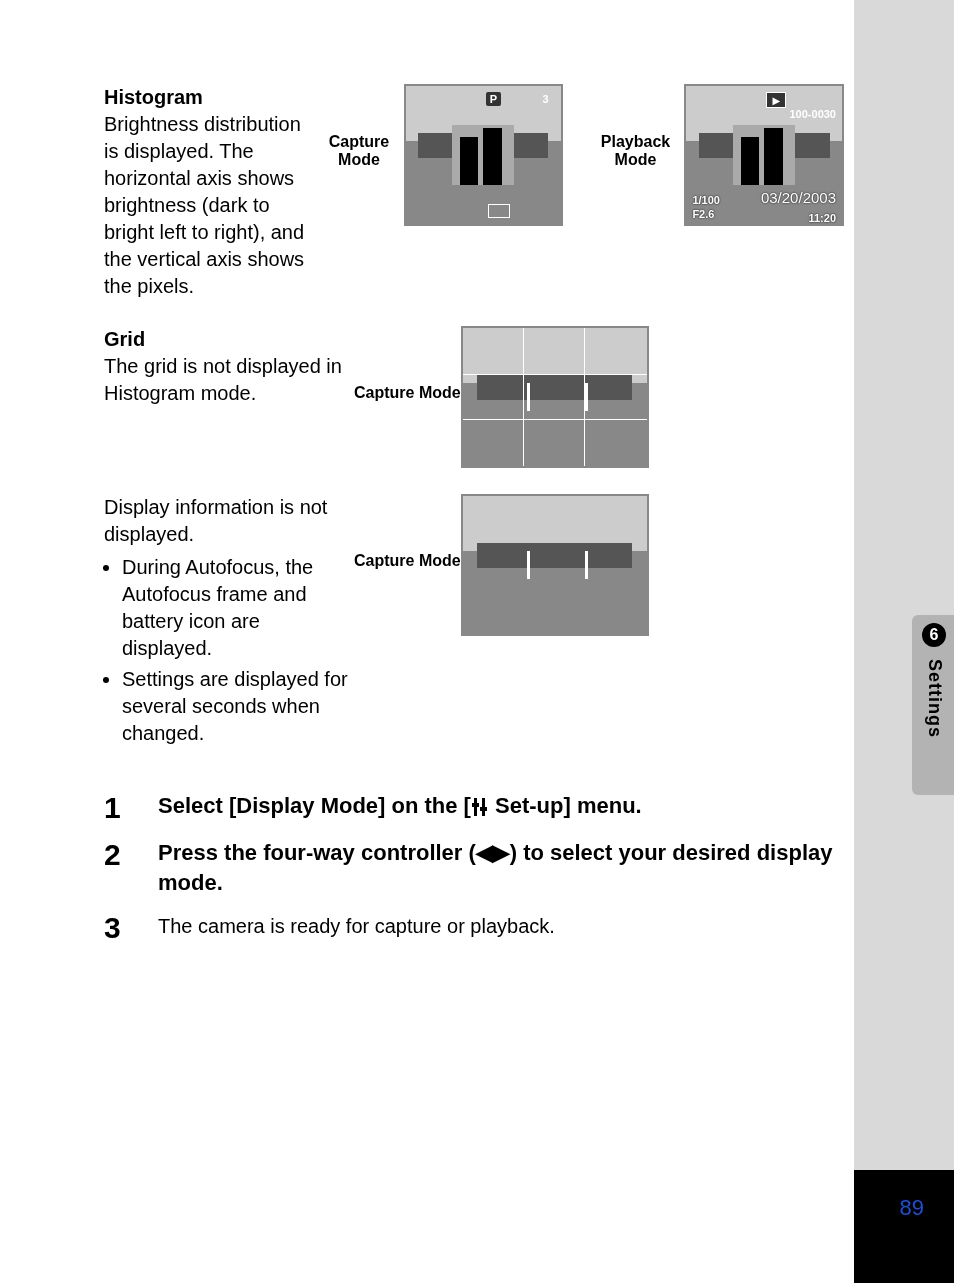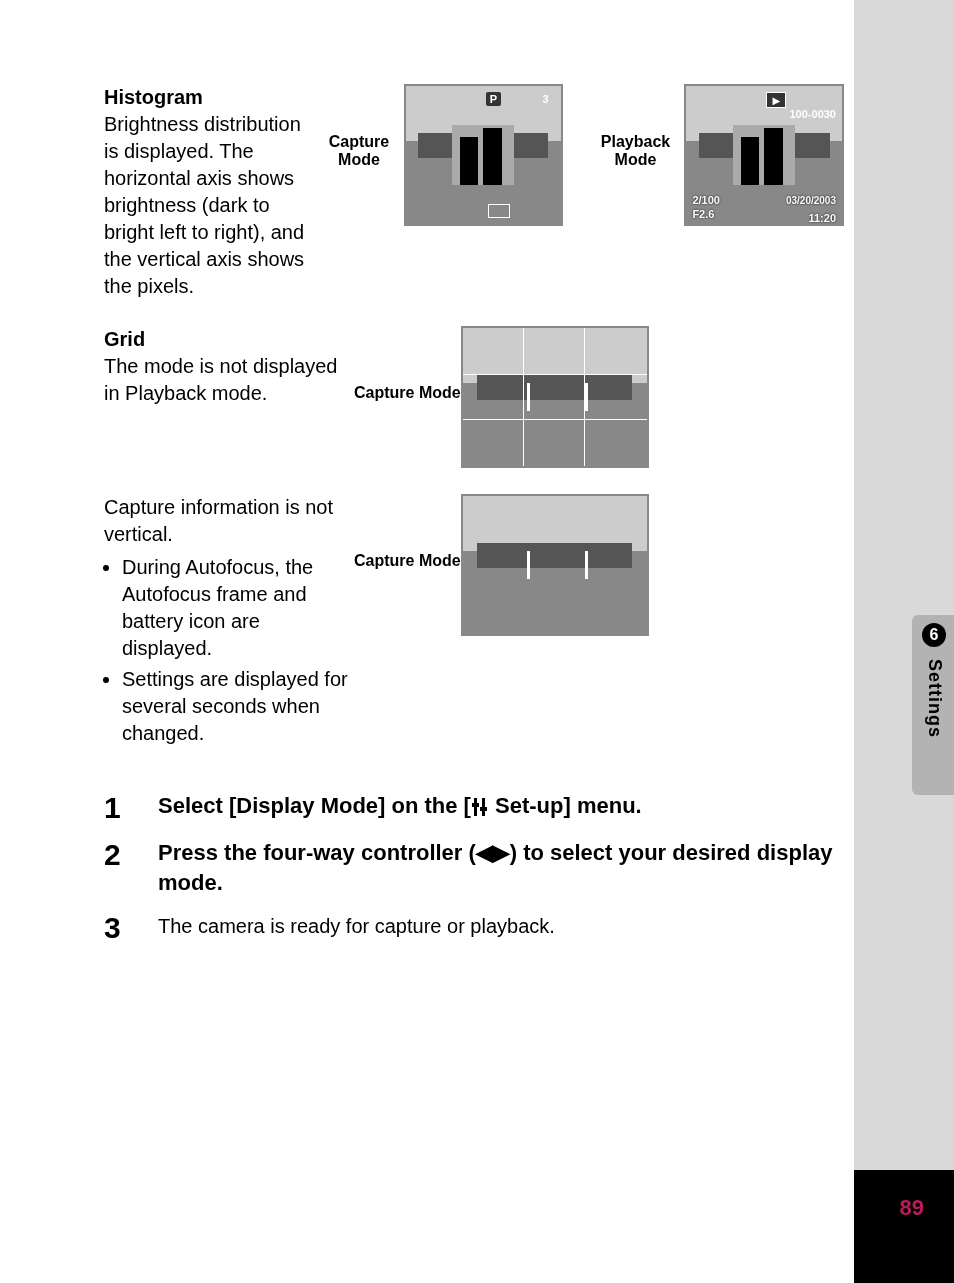--- a/index.html
+++ b/index.html
@@ -1,19 +1,19 @@
 <!DOCTYPE html>
 <html><head>
 <meta charset="utf-8">
 <style>
 html,body{margin:0;padding:0;background:#fff;font-family:Arial,Helvetica,sans-serif;color:#000}
 .page{position:relative;width:954px;height:1283px;overflow:hidden}
 .sidebar-gray{position:absolute;top:0;right:0;width:100px;height:1283px;background:#d9d9d9}
 .sidebar-black{position:absolute;right:0;top:1170px;width:100px;height:113px;background:#000}
-.page-number{position:absolute;right:30px;top:1195px;color:#be185d;font-weight:bold;font-size:22px}
+.page-number{position:absolute;right:30px;top:1195px;color:#1d4ed8;font-weight:normal;font-size:22px}
 .sidetab{position:absolute;right:0;top:615px;width:42px;height:180px;background:#b3b3b3;border-top-left-radius:6px;border-bottom-left-radius:6px}
 .sidetab-num{position:absolute;top:8px;left:10px;width:24px;height:24px;border-radius:50%;background:#000;color:#fff;font-weight:bold;font-size:16px;display:flex;align-items:center;justify-content:center}
 .sidetab-label{position:absolute;top:44px;left:12px;font-weight:bold;font-size:18px;writing-mode:vertical-rl;letter-spacing:1px}
 .content{position:absolute;left:104px;top:84px;width:740px}
 .row{display:flex;align-items:flex-start;margin-bottom:26px}
 .textcol{width:250px;font-size:20px;line-height:1.35}
 .textcol .hd{font-weight:bold}
 .bullets{margin:6px 0 0 0;padding-left:18px}
 .bullets li{margin-bottom:4px}
 .figcol{display:flex;gap:24px}
@@ -85,54 +85,54 @@
           <div class="sky"></div>
               <div class="ground"></div>
               <div class="building"></div>
           <div class="hist">
             <div class="hist-bg"></div>
             <div class="hist-peak" style="left:12%;height:80%"></div>
             <div class="hist-peak" style="left:50%;height:95%"></div>
           </div>
           <div class="playicon">▶</div>
           <div style="position:absolute;top:22px;right:6px;color:#fff;font-size:11px;font-weight:bold">100-0030</div>
-          <div style="position:absolute;bottom:18px;left:6px;color:#fff;font-size:11px;font-weight:bold;text-shadow:0 0 2px #000">2/100</div>
+          <div style="position:absolute;bottom:18px;left:6px;color:#fff;font-size:11px;font-weight:bold;text-shadow:0 0 2px #000">1/100</div>
           <div style="position:absolute;bottom:4px;left:6px;color:#fff;font-size:11px;font-weight:bold;text-shadow:0 0 2px #000">F2.6</div>
-          <div style="position:absolute;bottom:18px;right:6px;color:#fff;font-size:10px;font-weight:bold;text-shadow:0 0 2px #000">03/20/2003</div>
+          <div style="position:absolute;bottom:18px;right:6px;color:#fff;font-size:15px;font-weight:normal;text-shadow:0 0 2px #000">03/20/2003</div>
           <div style="position:absolute;bottom:0;right:6px;color:#fff;font-size:11px;font-weight:bold;text-shadow:0 0 2px #000">11:20</div>
         </div>
       </div>
     </div>
   </div>
 
   <div class="row">
     <div class="textcol">
       <div class="hd">Grid</div>
-      <div>The mode is not displayed in Playback mode.</div>
+      <div>The grid is not displayed in Histogram mode.</div>
     </div>
     <div class="figcol">
       <div class="figblock">
         <div class="figlabel">Capture Mode</div>
         <div class="screen">
           <div class="sky"></div>
               <div class="ground"></div>
               <div class="building"></div>
           <div class="af"></div>
           <div class="grid-line-v" style="left:33%"></div>
           <div class="grid-line-v" style="left:66%"></div>
           <div class="grid-line-h" style="top:33%"></div>
           <div class="grid-line-h" style="top:66%"></div>
         </div>
       </div>
     </div>
   </div>
 
   <div class="row">
     <div class="textcol">
-      <div>Capture information is not vertical.</div>
+      <div>Display information is not displayed.</div>
       <ul class="bullets">
         <li>During Autofocus, the Autofocus frame and battery icon are displayed.</li>
         <li>Settings are displayed for several seconds when changed.</li>
       </ul>
     </div>
     <div class="figcol">
       <div class="figblock">
         <div class="figlabel">Capture Mode</div>
         <div class="screen">
           <div class="sky"></div>

